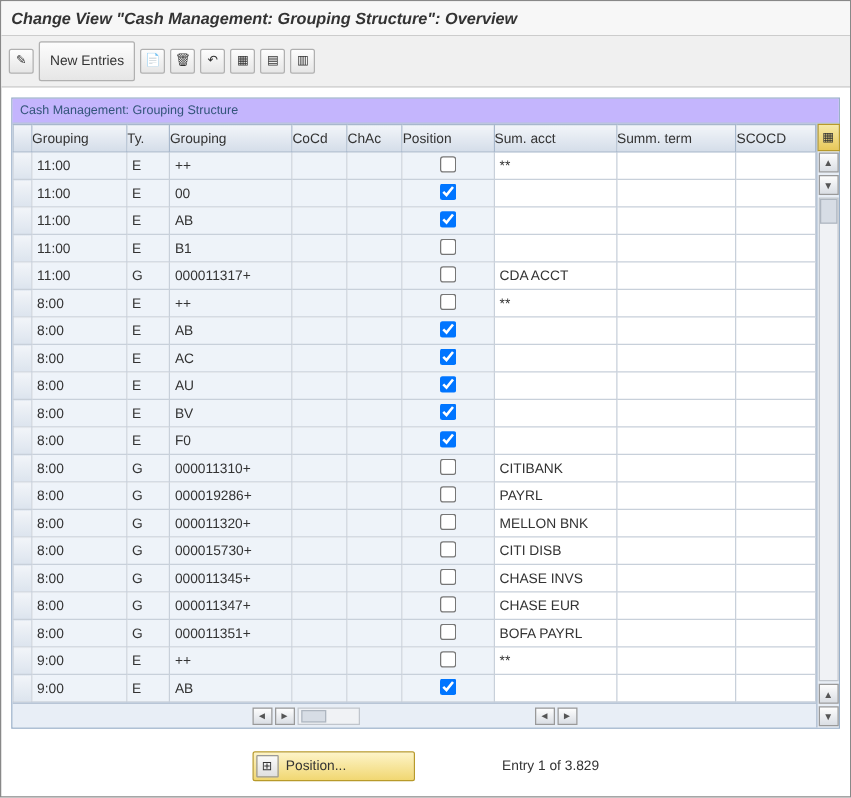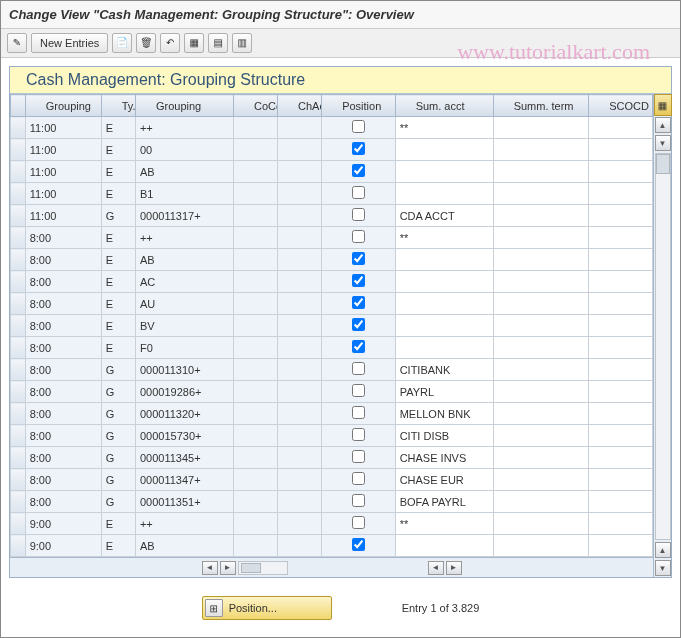--- a/index.html
+++ b/index.html
@@ -35,21 +35,21 @@
   }
   .toolbar .tb-btn {
     width: 20px; height: 20px;
     border: 1px solid #b0b0b0;
     background: linear-gradient(#fdfdfd,#e6e6e6);
     border-radius: 2px;
     display: flex; align-items: center; justify-content: center;
     font-size: 11px; cursor: pointer;
   }
   .toolbar .tb-text-btn {
-    height: 20px;
+    height: 32px;
     padding: 0 8px;
     border: 1px solid #b0b0b0;
     background: linear-gradient(#fdfdfd,#e6e6e6);
     border-radius: 2px;
     display: flex; align-items: center;
     cursor: pointer;
   }
   .watermark {
     position: absolute;
     top: 10px;
@@ -61,24 +61,24 @@
     font-weight: normal;
   }
   .content {
     padding: 8px;
   }
   .panel {
     border: 1px solid #9ab0c8;
     background: #e8eef6;
   }
   .panel-title {
-    font-size: 16px;
-    padding: 4px 16px;
+    font-size: 10px;
+    padding: 4px 6px;
     color: #33557a;
-    background: #fef9c3;
+    background: #c4b5fd;
     border-bottom: 1px solid #b5c5d9;
   }
   .table-wrap {
     position: relative;
     display: flex;
   }
   .table-main {
     flex: 1;
     overflow: hidden;
   }
@@ -86,21 +86,21 @@
     border-collapse: collapse;
     width: 100%;
     table-layout: fixed;
     background: #fff;
   }
   th {
     background: linear-gradient(#f2f5f9,#d4dde9);
     border: 1px solid #a8b8cc;
     font-weight: normal;
     text-align: left;
-    padding: 3px 20px;
+    padding: 3px 0;
     font-size: 11px;
     color: #333;
     height: 22px;
     overflow: hidden;
     white-space: nowrap;
   }
   td {
     border: 1px solid #c8d0da;
     padding: 2px 4px;
     height: 22px;
@@ -207,21 +207,20 @@
     </div>
   <div class="tb-btn">
       <span class="icon-box">▦</span>
     </div>
   <div class="tb-btn">
       <span class="icon-box">▤</span>
     </div>
   <div class="tb-btn">
       <span class="icon-box">▥</span>
     </div>
-  <div class="watermark">www.tutorialkart.com</div>
 </div>
 
 <div class="content">
   <div class="panel">
     <div class="panel-title">Cash Management: Grouping Structure</div>
     <div class="table-wrap">
       <div class="table-main">
         <table>
           <colgroup>
             <col style="width:12px">

